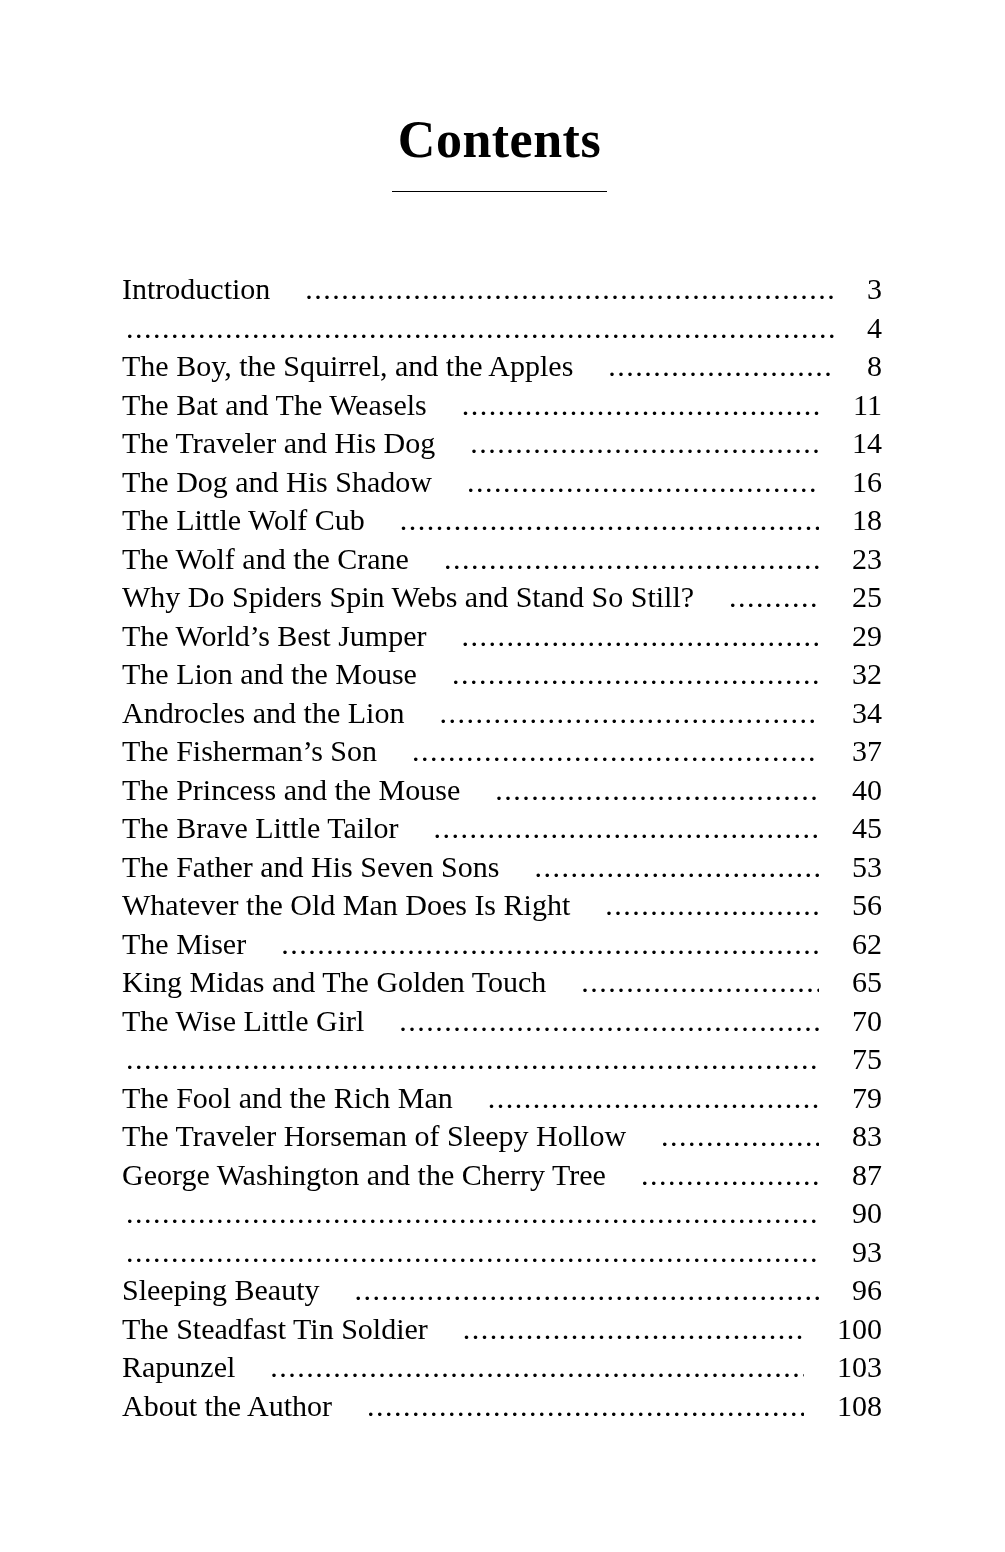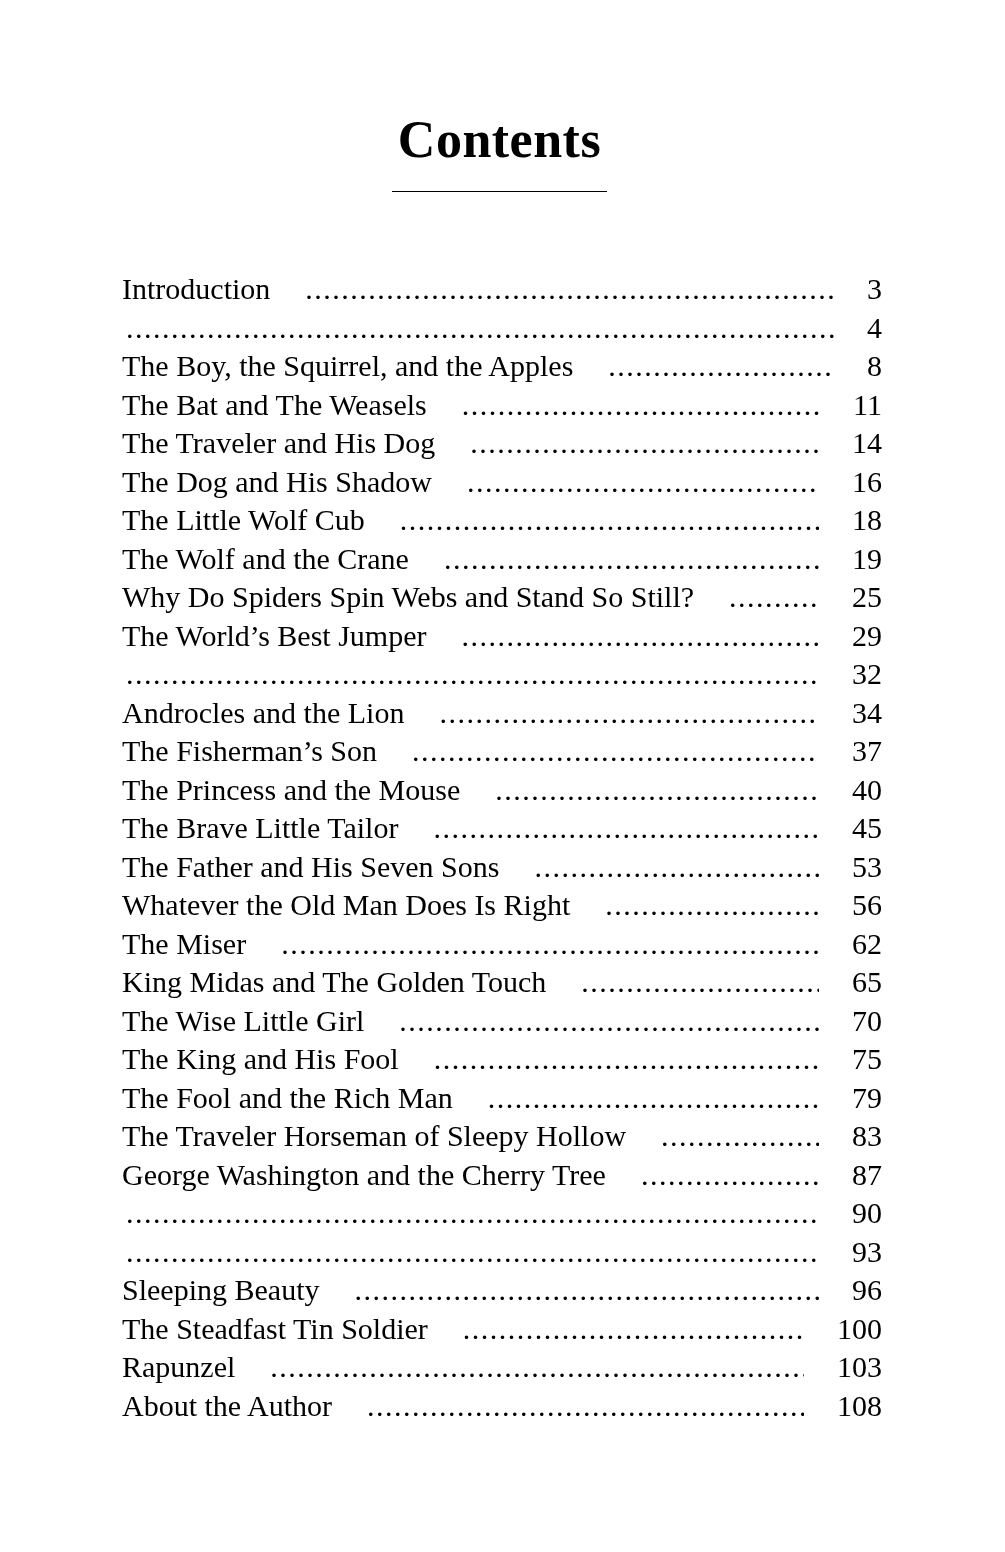--- a/index.html
+++ b/index.html
@@ -108,33 +108,34 @@
         <span class="entry-page">16</span>
       </li>
       <li class="toc-entry">
         <span class="entry-title">The Little Wolf Cub</span>
         <span class="leaders">...............................................................................</span>
         <span class="entry-page">18</span>
       </li>
       <li class="toc-entry">
         <span class="entry-title">The Wolf and the Crane</span>
         <span class="leaders">...............................................................................</span>
-        <span class="entry-page">19</span>
+        <span class="entry-page">23</span>
       </li>
       <li class="toc-entry">
         <span class="entry-title">Why Do Spiders Spin Webs and Stand So Still?</span>
         <span class="leaders">...............................................................................</span>
         <span class="entry-page">25</span>
       </li>
       <li class="toc-entry">
         <span class="entry-title">The World’s Best Jumper</span>
         <span class="leaders">...............................................................................</span>
         <span class="entry-page">29</span>
       </li>
       <li class="toc-entry">
+        <span class="entry-title">The Lion and the Mouse</span>
         <span class="leaders">...............................................................................</span>
         <span class="entry-page">32</span>
       </li>
       <li class="toc-entry">
         <span class="entry-title">Androcles and the Lion</span>
         <span class="leaders">...............................................................................</span>
         <span class="entry-page">34</span>
       </li>
       <li class="toc-entry">
         <span class="entry-title">The Fisherman’s Son</span>
@@ -170,21 +171,20 @@
         <span class="entry-title">King Midas and The Golden Touch</span>
         <span class="leaders">...............................................................................</span>
         <span class="entry-page">65</span>
       </li>
       <li class="toc-entry">
         <span class="entry-title">The Wise Little Girl</span>
         <span class="leaders">...............................................................................</span>
         <span class="entry-page">70</span>
       </li>
       <li class="toc-entry">
-        <span class="entry-title">The King and His Fool</span>
         <span class="leaders">...............................................................................</span>
         <span class="entry-page">75</span>
       </li>
       <li class="toc-entry">
         <span class="entry-title">The Fool and the Rich Man</span>
         <span class="leaders">...............................................................................</span>
         <span class="entry-page">79</span>
       </li>
       <li class="toc-entry">
         <span class="entry-title">The Traveler Horseman of Sleepy Hollow</span>

